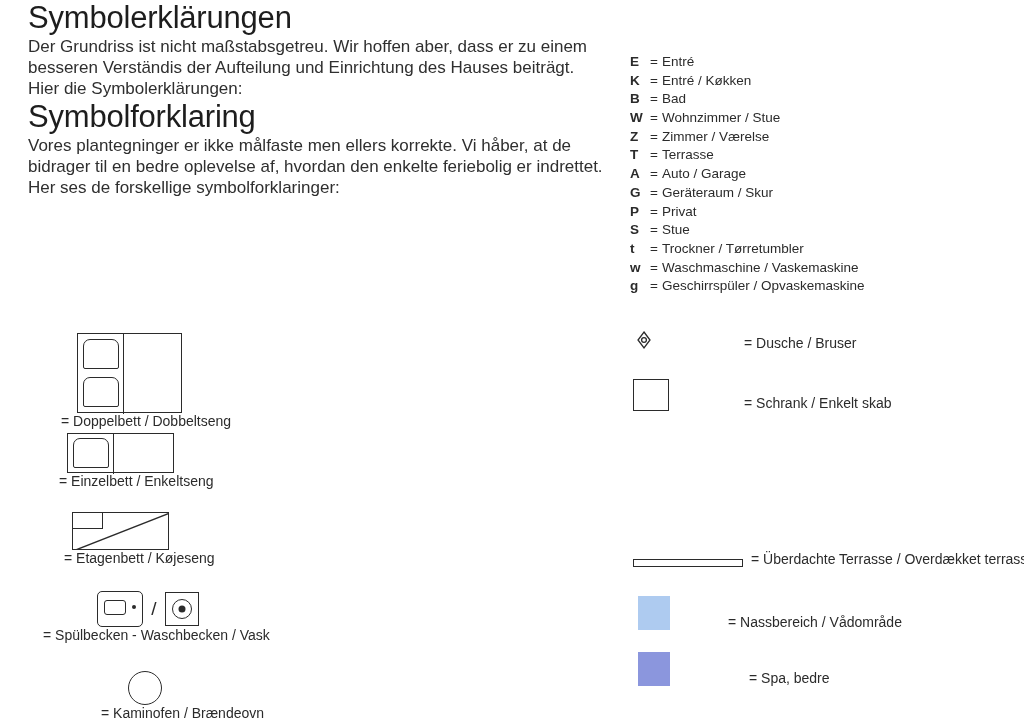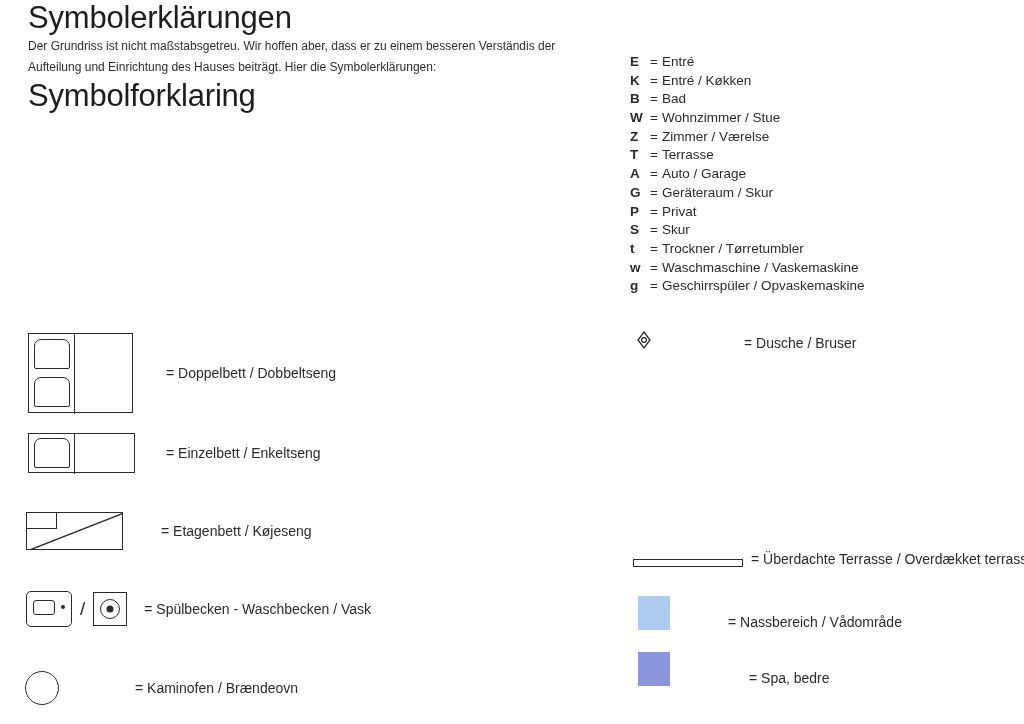--- a/index.html
+++ b/index.html
@@ -31,21 +31,21 @@
     font-size: 31px;
     font-weight: normal;
     letter-spacing: -0.2px;
     margin: 0;
     padding: 0;
     color: #1d1d1d;
   }
   .title-de { margin-top: 6px; }
   .title-dk { margin-top: 38px; }
   p.para {
-    font-size: 12px;
+    font-size: 17px;
     line-height: 21px;
     margin: 0;
     color: #2f2f2f;
   }
   .para-de { margin-top: 24px; }
   .para-dk { margin-top: 22px; }
 
   
   .abbrev-list {
     position: absolute;
@@ -71,20 +71,21 @@
   }
   .abbrev-val {
     white-space: nowrap;
   }
 
   
   .sym-row {
     position: absolute;
     display: flex;
     align-items: center;
+    flex-direction: column;
   }
   .sym-label {
     font-size: 14px;
     color: #2b2b2b;
     white-space: nowrap;
   }
 
   
   .bed-double {
     width: 105px;
@@ -304,20 +305,21 @@
 </style>
 </head>
 <body>
 
 <div class="page">
 
   <div class="col-left">
     <h1 class="title title-de">Symbolerklärungen</h1>
     <p class="para para-de">Der Grundriss ist nicht maßstabsgetreu. Wir hoffen aber, dass er zu einem besseren Verständis der Aufteilung und Einrichtung des Hauses beiträgt. Hier die Symbolerklärungen:</p>
     <h1 class="title title-dk">Symbolforklaring</h1>
+    <p class="para para-dk">Vores plantegninger er ikke målfaste men ellers korrekte. Vi håber, at de bidrager til en bedre oplevelse af, hvordan den enkelte feriebolig er indrettet. Her ses de forskellige symbolforklaringer:</p>
   </div>
 
   <div class="abbrev-list">
     <div class="abbrev-row">
       <span class="abbrev-key">E</span>
       <span class="abbrev-eq">=</span>
       <span class="abbrev-val">Entré</span>
     </div>
     <div class="abbrev-row">
       <span class="abbrev-key">K</span>
@@ -355,21 +357,21 @@
       <span class="abbrev-val">Geräteraum / Skur</span>
     </div>
     <div class="abbrev-row">
       <span class="abbrev-key">P</span>
       <span class="abbrev-eq">=</span>
       <span class="abbrev-val">Privat</span>
     </div>
     <div class="abbrev-row">
       <span class="abbrev-key">S</span>
       <span class="abbrev-eq">=</span>
-      <span class="abbrev-val">Skur</span>
+      <span class="abbrev-val">Stue</span>
     </div>
     <div class="abbrev-row">
       <span class="abbrev-key">t</span>
       <span class="abbrev-eq">=</span>
       <span class="abbrev-val">Trockner / Tørretumbler</span>
     </div>
     <div class="abbrev-row">
       <span class="abbrev-key">w</span>
       <span class="abbrev-eq">=</span>
       <span class="abbrev-val">Waschmaschine / Vaskemaskine</span>
@@ -433,20 +435,24 @@
   <div class="rsym-row" style="left:633px; top:329px;">
     <div class="shower">
       <svg width="22" height="22" viewBox="0 0 22 22">
         <polygon points="11,3 17,11 11,19 5,11" fill="none" stroke="#2b2b2b" stroke-width="1.3"></polygon>
         <circle cx="11" cy="11" r="2.4" fill="none" stroke="#2b2b2b" stroke-width="1.3"></circle>
       </svg>
     </div>
     <span class="rsym-label" style="margin-left:89px;">= Dusche / Bruser</span>
   </div>
 
+  <div class="rsym-row" style="left:633px; top:379px;">
+    <div class="cab-single"></div>
+    <span class="rsym-label" style="margin-left:75px;">= Schrank / Enkelt skab</span>
+  </div>
 
 
 
   <div class="rsym-row" style="left:633px; top:551px;">
     <div class="terrace-covered"></div>
     <span class="rsym-label" style="margin-left:8px;">= Überdachte Terrasse / Overdækket terrasse</span>
   </div>
 
   <div class="rsym-row" style="left:638px; top:596px;">
     <div class="swatch" style="background:#aecbf0;"></div>

